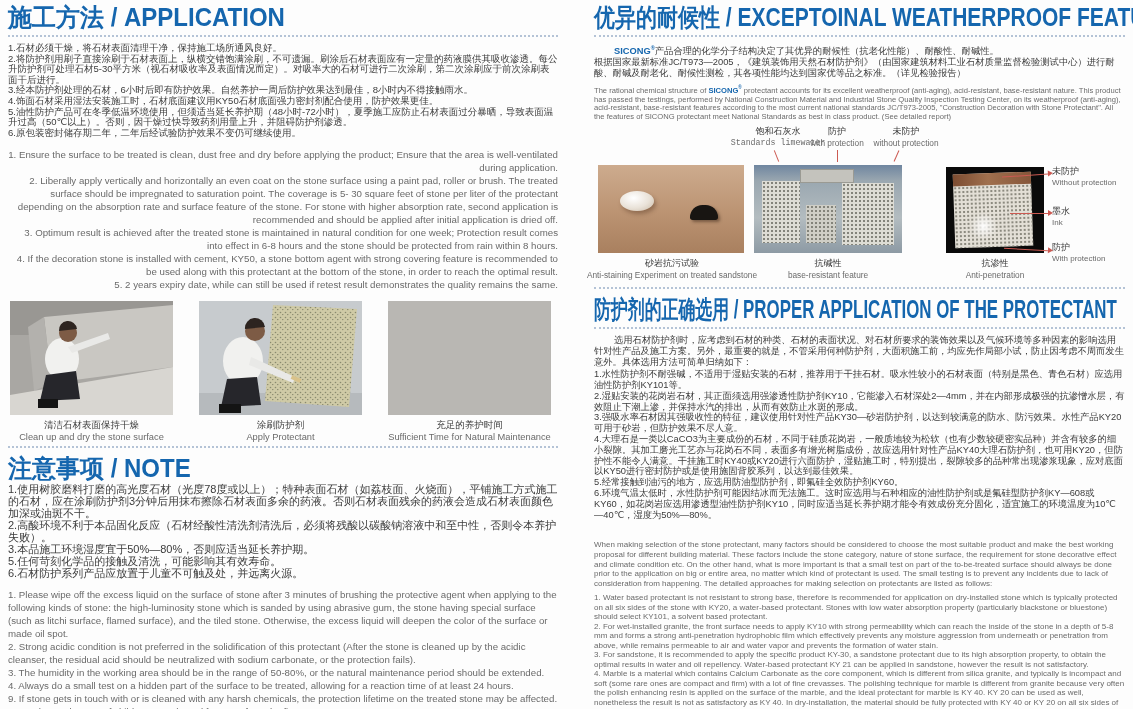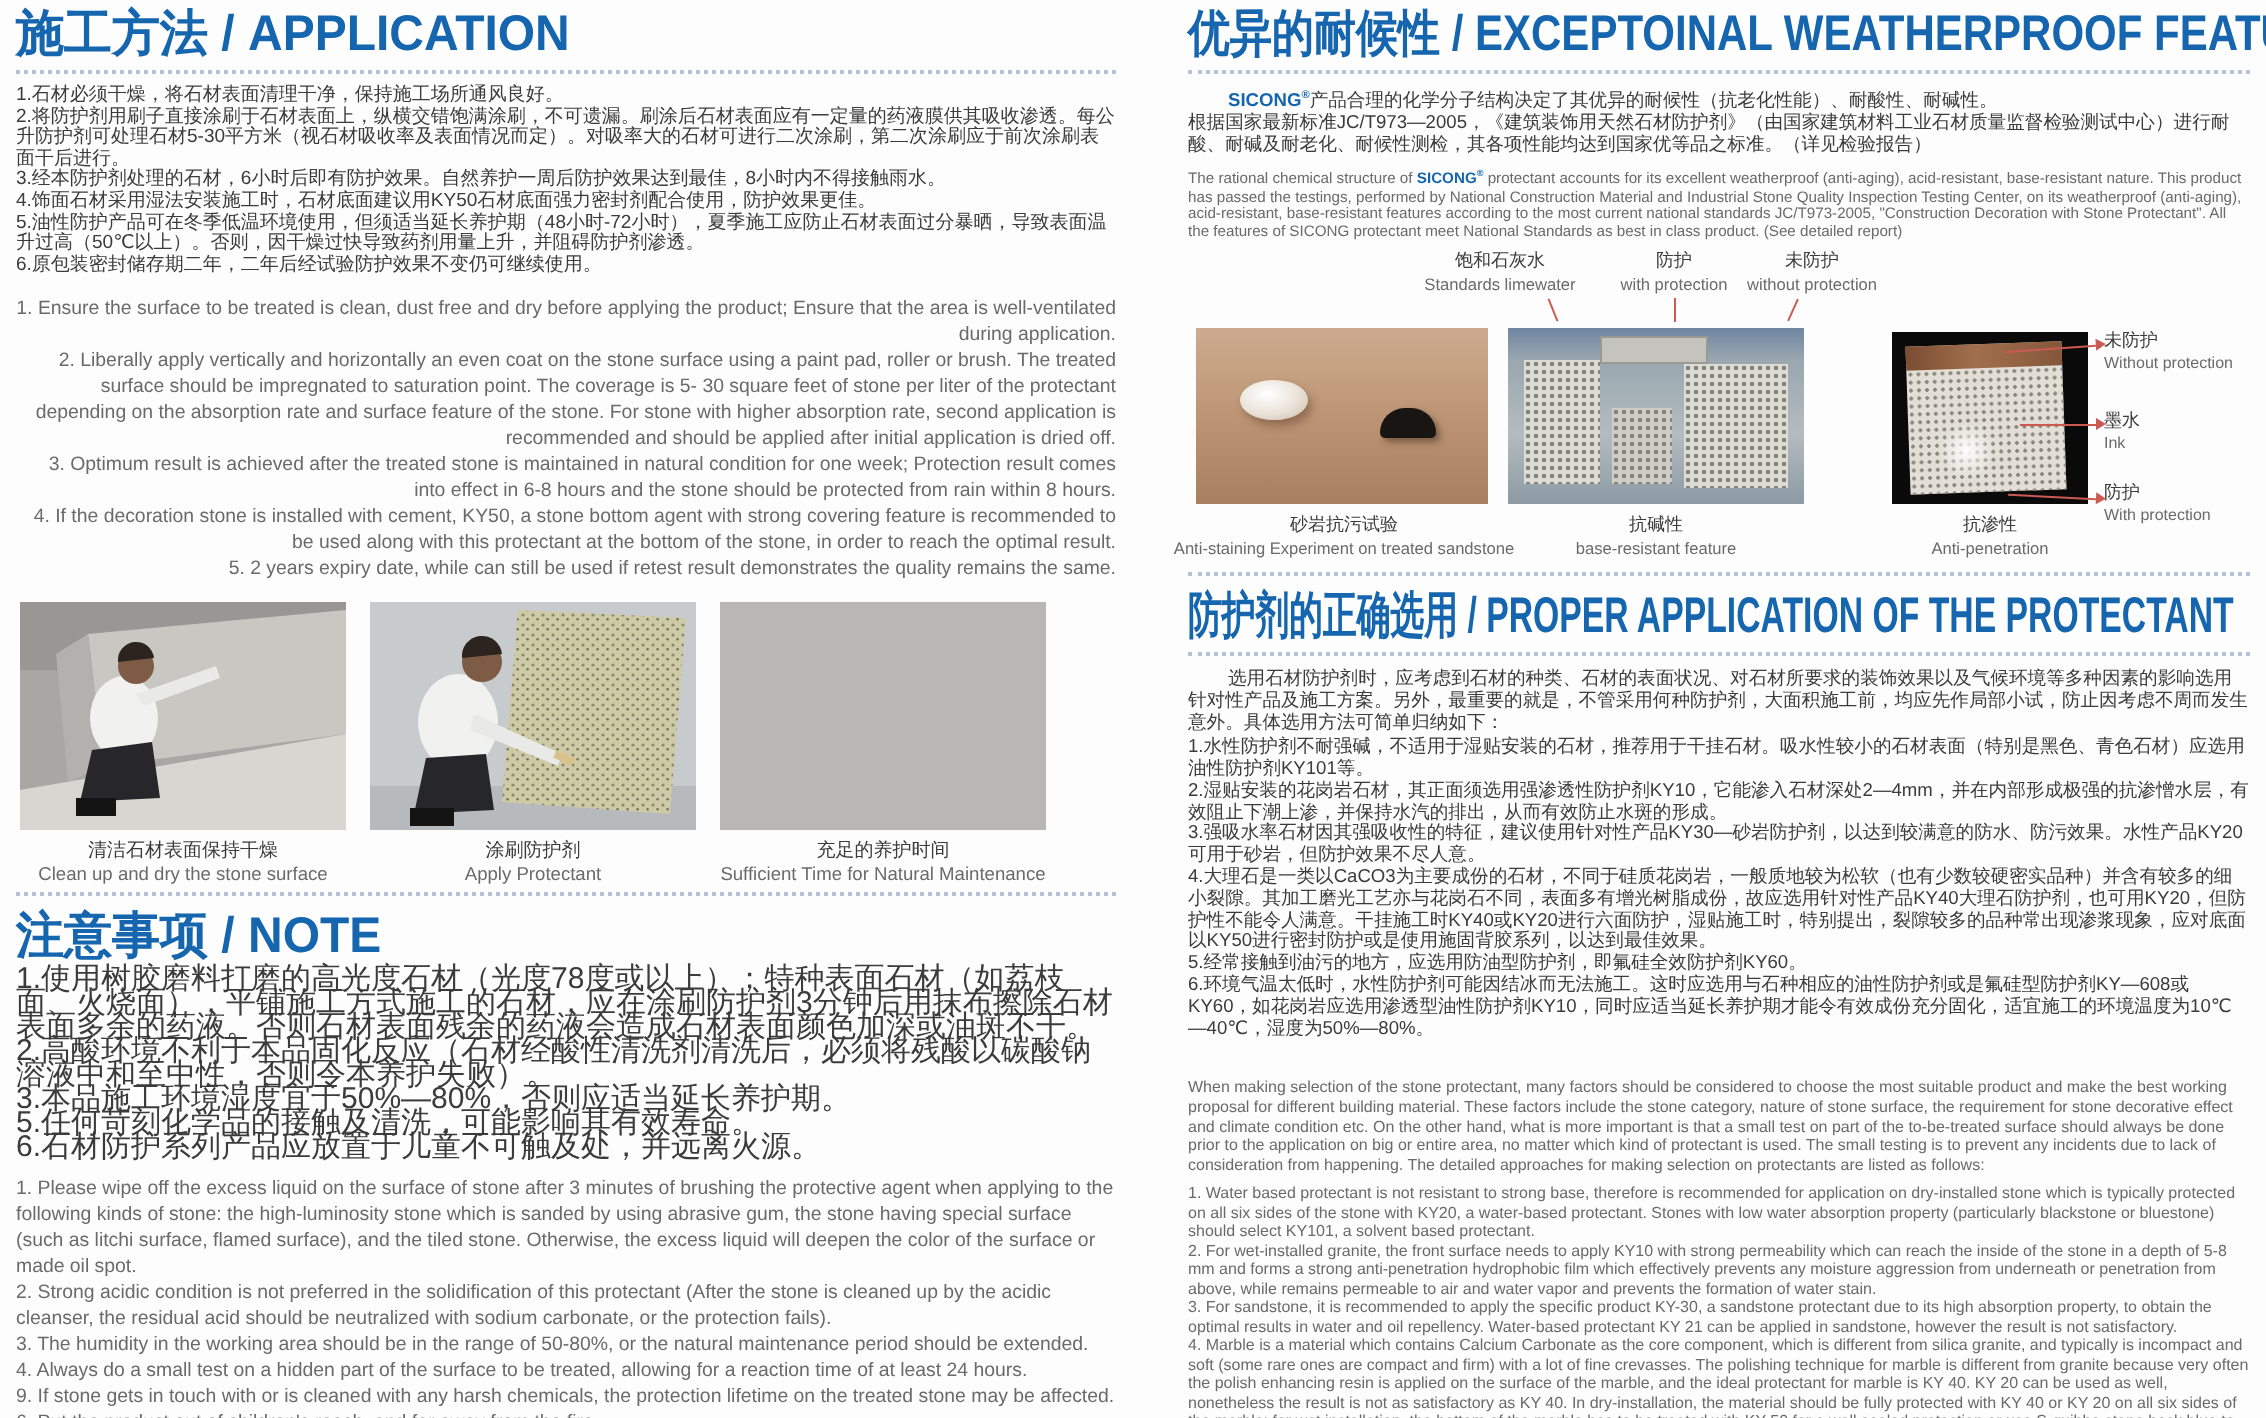--- a/index.html
+++ b/index.html
@@ -10,26 +10,26 @@
   .col-right{width:565px;padding:3px 8px 0 26px;}
 
   .sec-head{color:#1566ae;font-weight:bold;font-size:25px;line-height:28px;white-space:nowrap;}
   .sec-head .scale{display:inline-block;transform-origin:0 60%;}
   .s100{transform:scaleX(.96);} .s85{transform:scaleX(.84);} .s68{transform:scaleX(.675);}
   .dotline{border-top:2px dotted #b4c3d6;height:0;margin:4px 0 6px;}
 
   .zh{color:#3b3b3b;} .en{color:#6a6a6a;}
   .app-zh{font-size:9.5px;line-height:10.6px;margin-top:2px;}
   .app-en{font-size:9.7px;line-height:13px;margin-top:10px;text-align:right;}
-  .note-zh{font-size:15px;line-height:11.9px;margin-top:2px;}
+  .note-zh{font-size:11px;line-height:11.9px;margin-top:2px;}
   .note-en{font-size:9.7px;line-height:13px;margin-top:8px;}
   .item{margin:0;}
 
   
-  .photo-row{display:flex;gap:12px;margin:10px 2px 4px 2px;}
+  .photo-row{display:flex;gap:26px;margin:10px 2px 4px 2px;}
   .photo{width:163px;}
   .photo .pic{width:163px;height:114px;overflow:hidden;position:relative;background:#b9b7b3;}
   .photo-cap{text-align:center;margin-top:4px;}
   .photo-cap .c-zh{font-size:9.5px;color:#3b3b3b;}
   .photo-cap .c-en{font-size:9.3px;color:#6a6a6a;}
   .stripes{background:repeating-linear-gradient(175deg,#bcb9b3 0 5px,#908d87 5px 7px,#6f6c66 7px 9px,#c8c5bf 9px 13px);}
 
   
   .wp-zh{font-size:9.3px;line-height:11px;margin-top:1px;}
   .wp-zh .first{text-indent:20px;}
@@ -196,21 +196,21 @@
       </div>
       <div>根据国家最新标准JC/T973—2005，《建筑装饰用天然石材防护剂》（由国家建筑材料工业石材质量监督检验测试中心）进行耐酸、耐碱及耐老化、耐候性测检，其各项性能均达到国家优等品之标准。（详见检验报告）</div>
     </div>
 
     <div class="wp-en en">
       <span>The rational chemical structure of </span><span class="brand">SICONG</span><span class="brand reg">®</span><span> protectant accounts for its excellent weatherproof (anti-aging), acid-resistant, base-resistant nature. This product has passed the testings, performed by National Construction Material and Industrial Stone Quality Inspection Testing Center, on its weatherproof (anti-aging), acid-resistant, base-resistant features according to the most current national standards JC/T973-2005, "Construction Decoration with Stone Protectant". All the features of SICONG protectant meet National Standards as best in class product. (See detailed report)</span>
     </div>
 
     <div class="wp-fig">
 
-      <div class="wp-toplabel" style="left:156px;">
+      <div class="wp-toplabel" style="left:184px;font-family:Liberation Mono, monospace;">
         <div class="c-zh">饱和石灰水</div>
         <div class="c-en">Standards limewater</div>
       </div>
       <div class="wp-toplabel" style="left:243px;">
         <div class="c-zh">防护</div>
         <div class="c-en">with protection</div>
       </div>
       <div class="wp-toplabel" style="left:312px;">
         <div class="c-zh">未防护</div>
         <div class="c-en">without protection</div>

